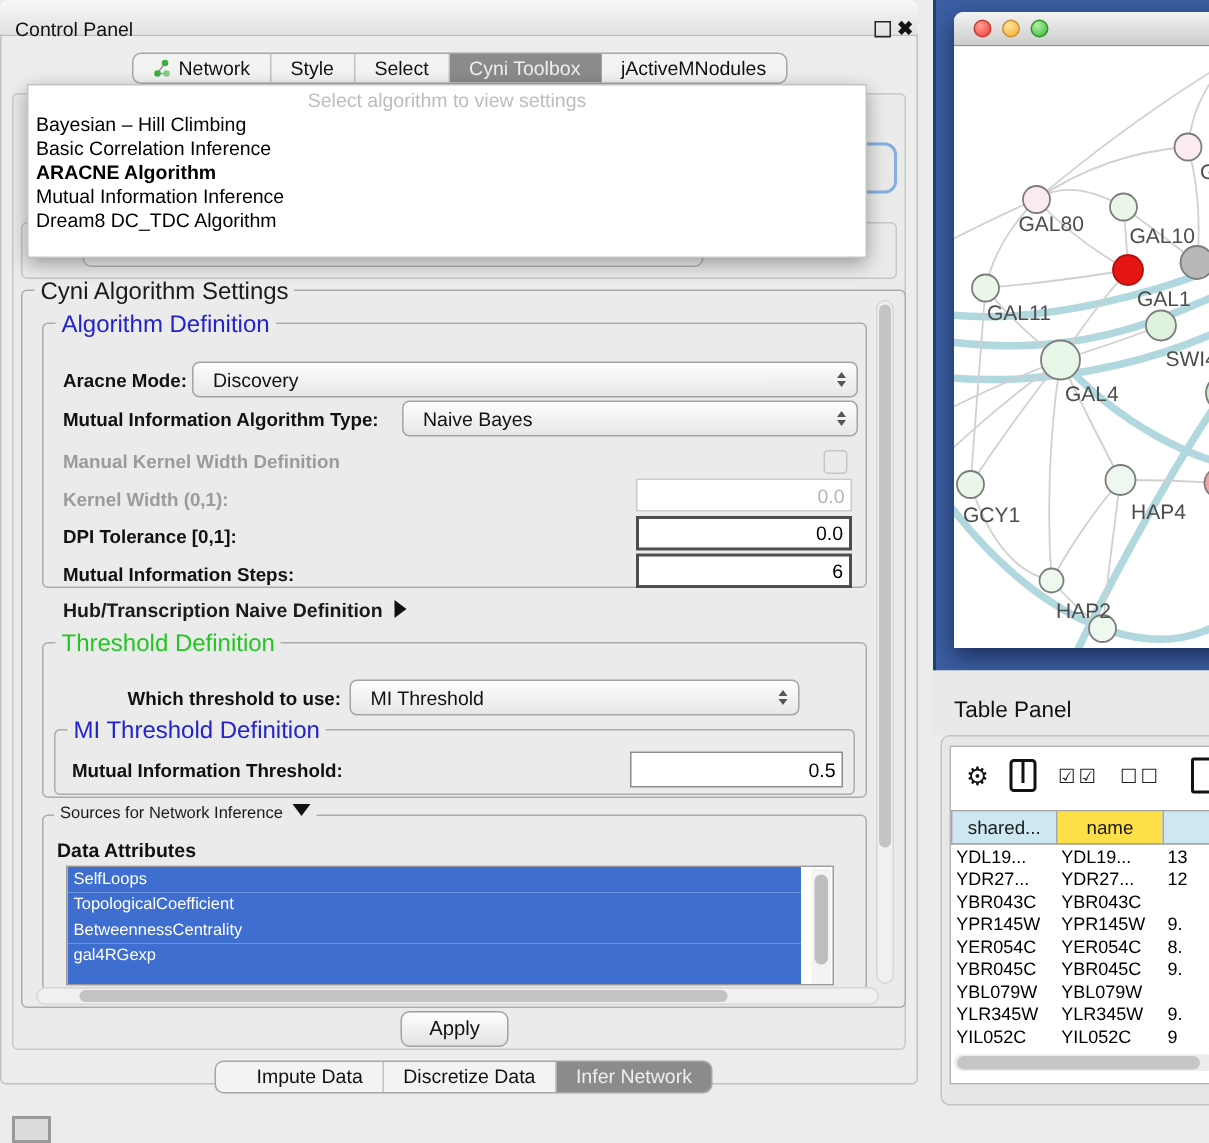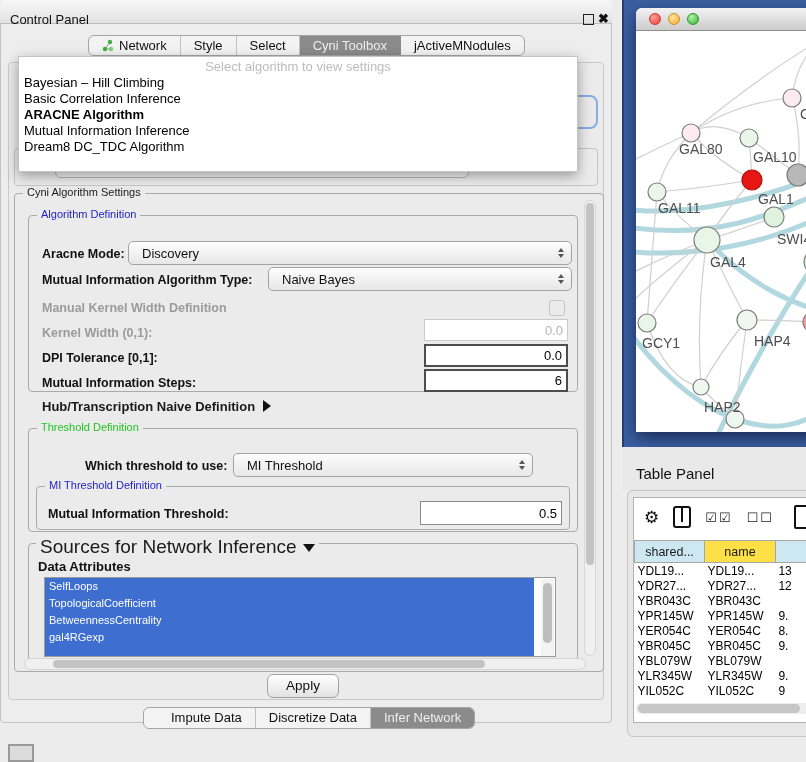--- a/index.html
+++ b/index.html
@@ -37,21 +37,21 @@
   
   .bg-spinner{left:566px;top:95px;width:32px;height:34px;border:2px solid #86aee2;
       border-radius:8px;background:#e9e9e9;z-index:5;box-sizing:border-box;}
   .bg-combo{left:55px;top:152px;width:414px;height:26px;border:1px solid #b7b7b7;border-radius:6px;
       background:#f4f4f4;z-index:6;color:#9a9a9a;font-size:13px;line-height:24px;padding-left:12px;
       box-sizing:border-box;}
   .bg-groupline{left:14px;top:148px;width:584px;height:38px;border:1px solid #c6c6c6;
       border-radius:4px;z-index:4;box-sizing:border-box;}
   
   .group{border:1px solid #ababab;border-radius:4px;box-sizing:border-box;}
-  .glabel{position:absolute;top:-8px;left:8px;background:#ebebeb;padding:0 4px;font-size:11px;
+  .glabel{position:absolute;top:-8px;left:8px;background:#ebebeb;padding:0 4px;font-size:16px;
       white-space:nowrap;}
   .glabel.blue{color:#2323cd;}
   .glabel.green{color:#23c523;}
   .field-label{font-size:12.5px;font-weight:bold;color:#111;white-space:nowrap;}
   .field-label.dis{color:#9b9b9b;}
   
   .combo{border:1px solid #a3a3a3;border-radius:5px;background:linear-gradient(#fdfdfd,#e7e7e7);
       display:flex;align-items:center;font-size:13px;height:24px;box-sizing:border-box;
       padding-left:13px;color:#111;}
   .arrows{margin-left:auto;margin-right:7px;display:flex;flex-direction:column;gap:2px;}
@@ -225,21 +225,21 @@
       <span class="tri-d"></span>
     </span>
 </div>
 <div class="abs group" style="left:36px;top:486px;width:534px;height:44px;">
   <span class="glabel blue">MI Threshold Definition</span>
 </div>
 <div class="abs field-label" style="left:48px;top:507px;">Mutual Information Threshold:</div>
 <input class="txt-input in-mid" style="left: 420px; top: 501px; width: 142px; height: 24px;" value="0.5">
 
 <div class="abs group" style="left:28px;top:543px;width:550px;height:118px;"></div>
-<div class="abs" style="left:36px;top:536px;background:#ebebeb;padding:0 4px;font-size:19px;">
+<div class="abs" style="left:36px;top:536px;background:#ebebeb;padding:0 4px;font-size:11px;">
   <span>Sources for Network Inference</span><span class="tri-down-b"></span>
 </div>
 <div class="abs field-label" style="left:38px;top:559px;font-size:13px;">Data Attributes</div>
 <div class="abs attr-list">
   <div class="attr-item">SelfLoops</div>
   <div class="attr-item">TopologicalCoefficient</div>
   <div class="attr-item">BetweennessCentrality</div>
   <div class="attr-item">gal4RGexp</div>
   <div class="attr-item"></div>
   <div class="list-sb">

